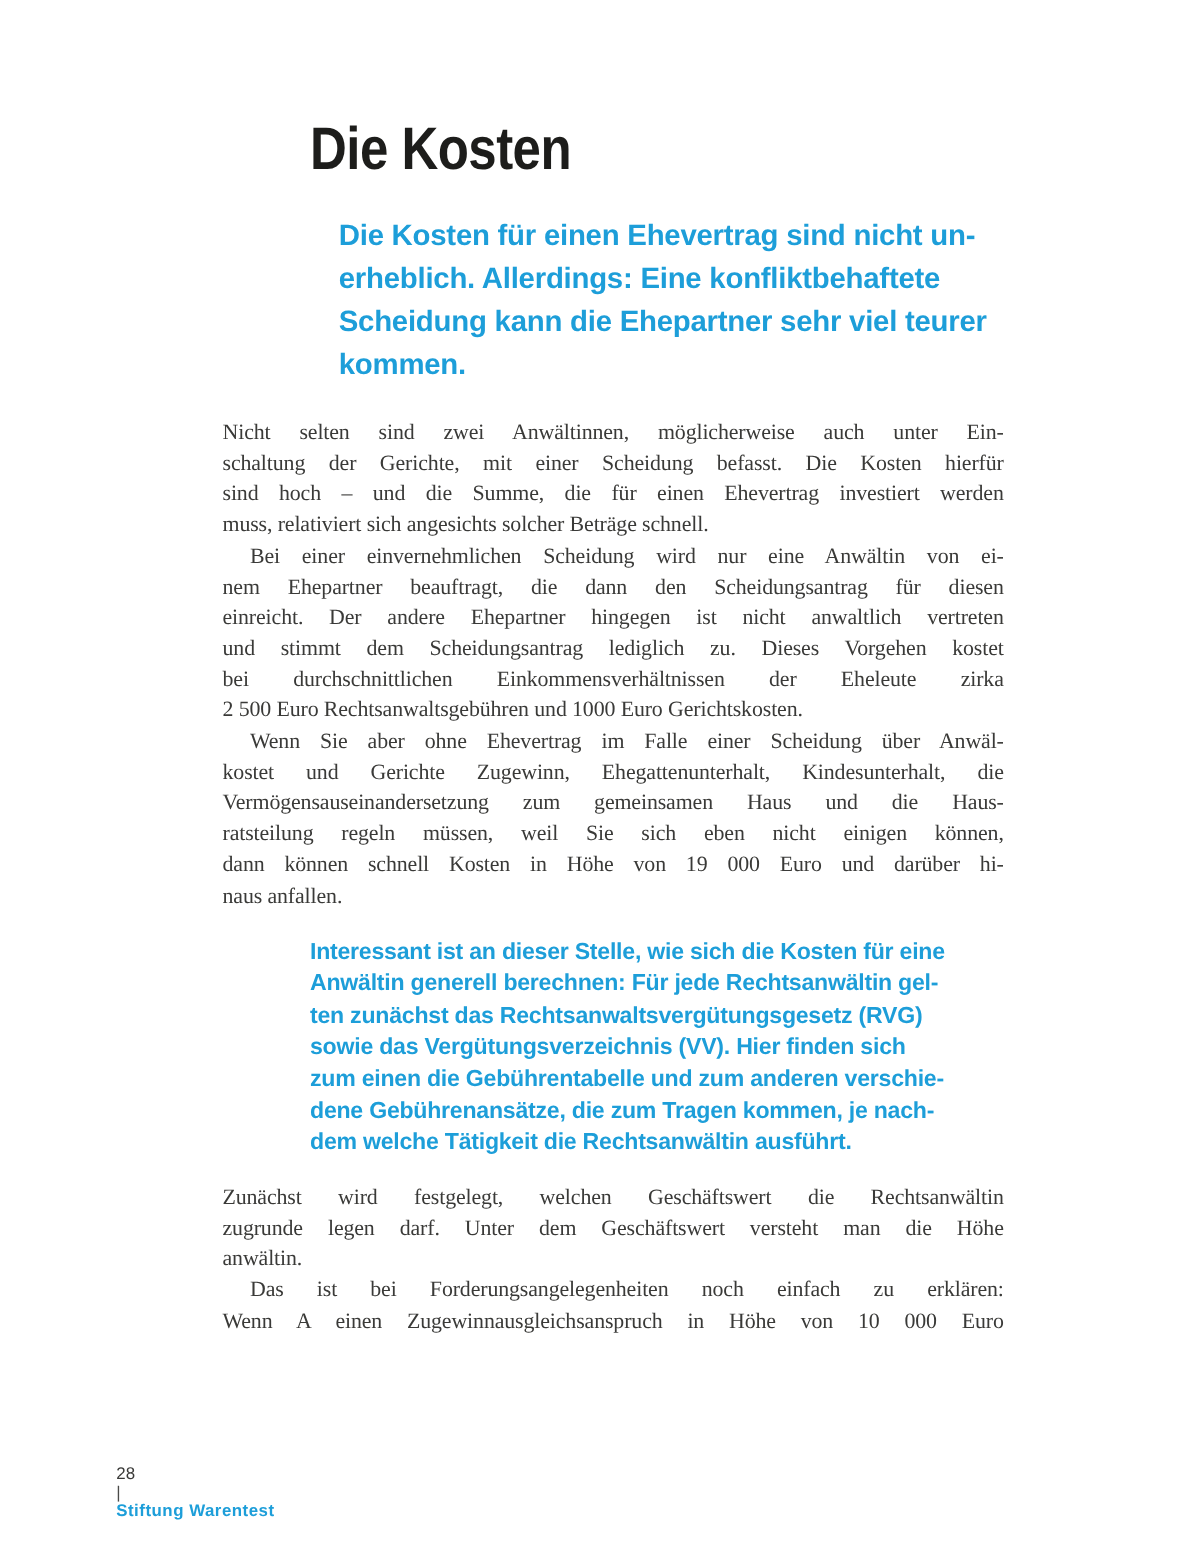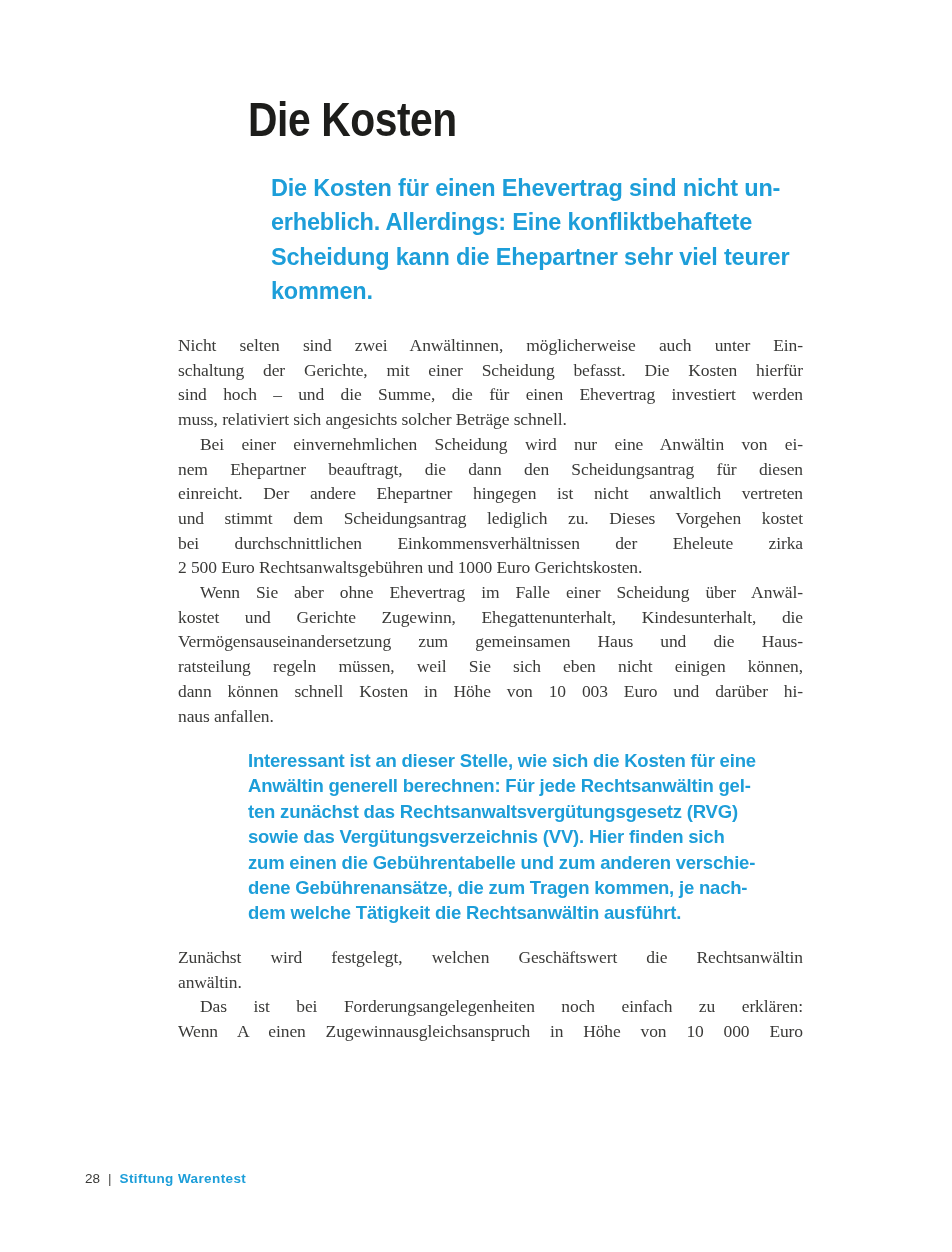--- a/index.html
+++ b/index.html
@@ -44,21 +44,21 @@
   .callout{
     position:absolute;left:248px;top:748px;
     color:var(--accent);font-weight:700;
     font-size:18.5px;line-height:25.4px;
     letter-spacing:-0.2px;
   }
   .callout .line{white-space:nowrap;}
   .footer{
     position:absolute;left:85px;top:1171px;
     font-size:13.5px;color:var(--body);
-    display:flex;align-items:baseline;
+    display:flex;align-items:baseline;flex-direction:column;
   }
   .footer .sep{margin:0 8px;color:#4a4a48;font-weight:300;}
   .footer .brand{color:var(--accent);font-weight:700;letter-spacing:0.4px;}
 </style>
 </head>
 <body>
 
 <div class="page">
 
   <h1 class="title">Die Kosten</h1>
@@ -78,36 +78,37 @@
       <div class="jline indent">Bei einer einvernehmlichen Scheidung wird nur eine Anwältin von ei-</div>
       <div class="jline">nem Ehepartner beauftragt, die dann den Scheidungsantrag für diesen</div>
       <div class="jline">einreicht. Der andere Ehepartner hingegen ist nicht anwaltlich vertreten</div>
       <div class="jline">und stimmt dem Scheidungsantrag lediglich zu. Dieses Vorgehen kostet</div>
       <div class="jline">bei durchschnittlichen Einkommensverhältnissen der Eheleute zirka</div>
       <div class="jline endleft">2 500 Euro Rechtsanwaltsgebühren und 1000 Euro Gerichtskosten.</div>
       <div class="jline indent">Wenn Sie aber ohne Ehevertrag im Falle einer Scheidung über Anwäl-</div>
       <div class="jline">kostet und Gerichte Zugewinn, Ehegattenunterhalt, Kindesunterhalt, die</div>
       <div class="jline">Vermögensauseinandersetzung zum gemeinsamen Haus und die Haus-</div>
       <div class="jline">ratsteilung regeln müssen, weil Sie sich eben nicht einigen können,</div>
-      <div class="jline">dann können schnell Kosten in Höhe von 10 003 Euro und darüber hi-</div>
+      <div class="jline">dann können schnell Kosten in Höhe von 19 000 Euro und darüber hi-</div>
       <div class="jline endleft">naus anfallen.</div>
     </div>
 
   <div class="callout" id="callout">
       <div class="line">Interessant ist an dieser Stelle, wie sich die Kosten für eine</div>
       <div class="line">Anwältin generell berechnen: Für jede Rechtsanwältin gel-</div>
       <div class="line">ten zunächst das Rechtsanwaltsvergütungsgesetz (RVG)</div>
       <div class="line">sowie das Vergütungsverzeichnis (VV). Hier finden sich</div>
       <div class="line">zum einen die Gebührentabelle und zum anderen verschie-</div>
       <div class="line">dene Gebührenansätze, die zum Tragen kommen, je nach-</div>
       <div class="line">dem welche Tätigkeit die Rechtsanwältin ausführt.</div>
     </div>
 
   <div class="block" id="bodyB">
       <div class="jline">Zunächst wird festgelegt, welchen Geschäftswert die Rechtsanwältin</div>
+      <div class="jline">zugrunde legen darf. Unter dem Geschäftswert versteht man die Höhe</div>
       <div class="jline endleft">anwältin.</div>
       <div class="jline indent">Das ist bei Forderungsangelegenheiten noch einfach zu erklären:</div>
       <div class="jline">Wenn A einen Zugewinnausgleichsanspruch in Höhe von 10 000 Euro</div>
     </div>
 
   <div class="footer">
     <span>28</span>
     <span class="sep">|</span>
     <span class="brand">Stiftung Warentest</span>
   </div>

